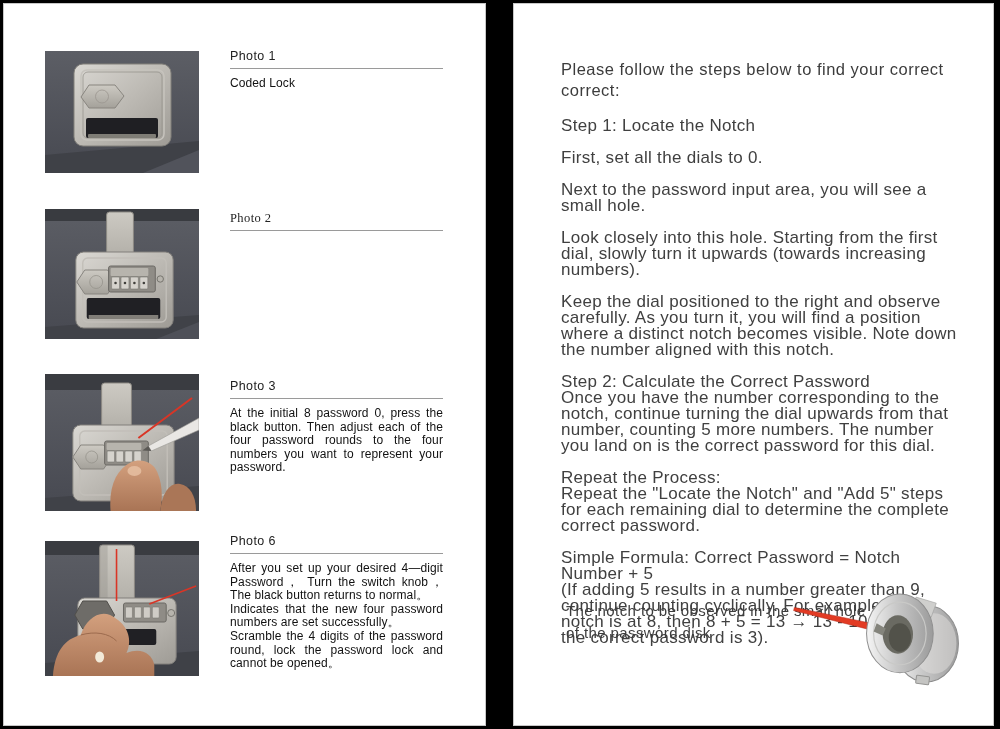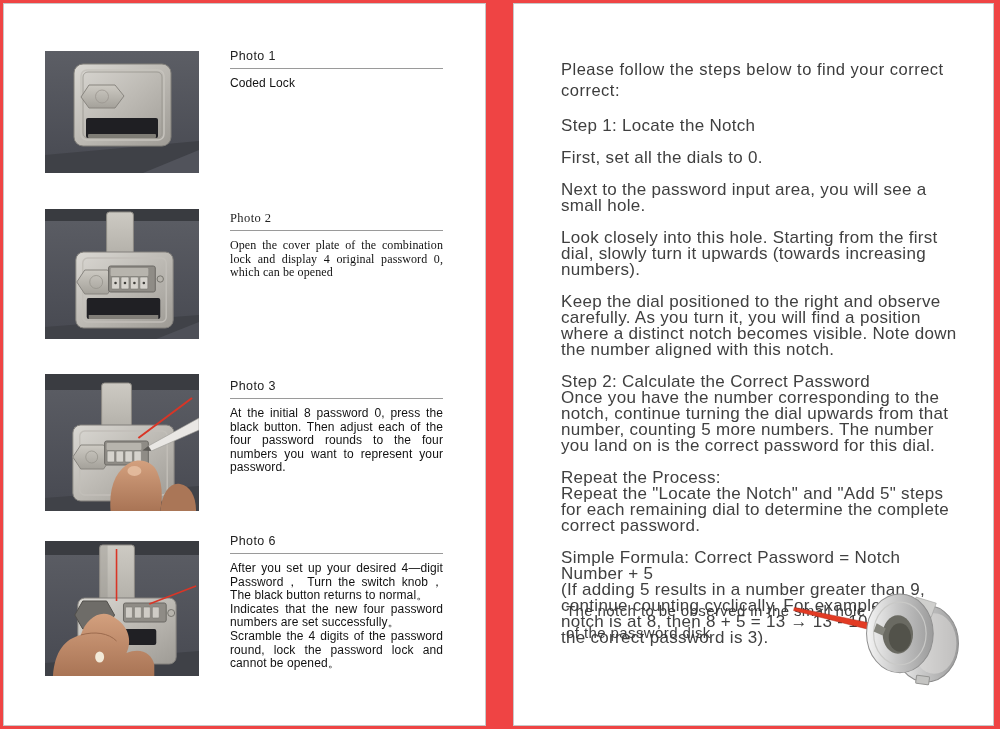--- a/index.html
+++ b/index.html
@@ -2,21 +2,21 @@
 <html><head>
 <meta charset="utf-8">
 <style>
   * { box-sizing: border-box; margin: 0; padding: 0; }
   html, body { background: #ffffff; }
   body {
     width: 1000px; height: 729px;
     font-family: "Liberation Sans", "DejaVu Sans", sans-serif;
     position: relative; overflow: hidden;
   }
-  #page { position: absolute; inset: 0; background: #ef4444; padding-left: 20px; }
+  #page { position: absolute; inset: 0; background: #000000; padding-left: 20px; }
 
   .panel {
     position: absolute; top: 3px; height: 723px;
     background: #ffffff; border: 1px solid #c8c8c8;
   }
   #left-panel  { left: 3px;   width: 483px; }
   #right-panel { left: 513px; width: 481px; }
 
   
   .photo { position: absolute; left: 41px; width: 154px; display: block; }
@@ -173,21 +173,20 @@
       <path d="M36,94 C50,90 64,92 72,100" stroke="#9c6a4d" stroke-width="1" fill="none"></path>
       <ellipse cx="55" cy="116" rx="4.5" ry="5.5" fill="#f2ead9"></ellipse>
     </svg>
 
     <div class="caption c1">
       <h2>Photo 1</h2>
       <p>Coded Lock</p>
     </div>
     <div class="caption c2">
       <h2>Photo 2</h2>
-      <p>Open the cover plate of the combination lock and display 4 original password 0, which can be opened</p>
     </div>
     <div class="caption c3">
       <h2>Photo 3</h2>
       <p>At the initial 8 password 0, press the black button. Then adjust each of the four password rounds to the four numbers you want to represent your password.</p>
     </div>
     <div class="caption c4">
       <h2>Photo 6</h2>
       <p>After you set up your desired 4—digit Password， Turn the switch knob， The black button returns to normal。
 Indicates that the new four password numbers are set successfully。
 Scramble the 4 digits of the password round, lock the password lock and cannot be opened。</p>

